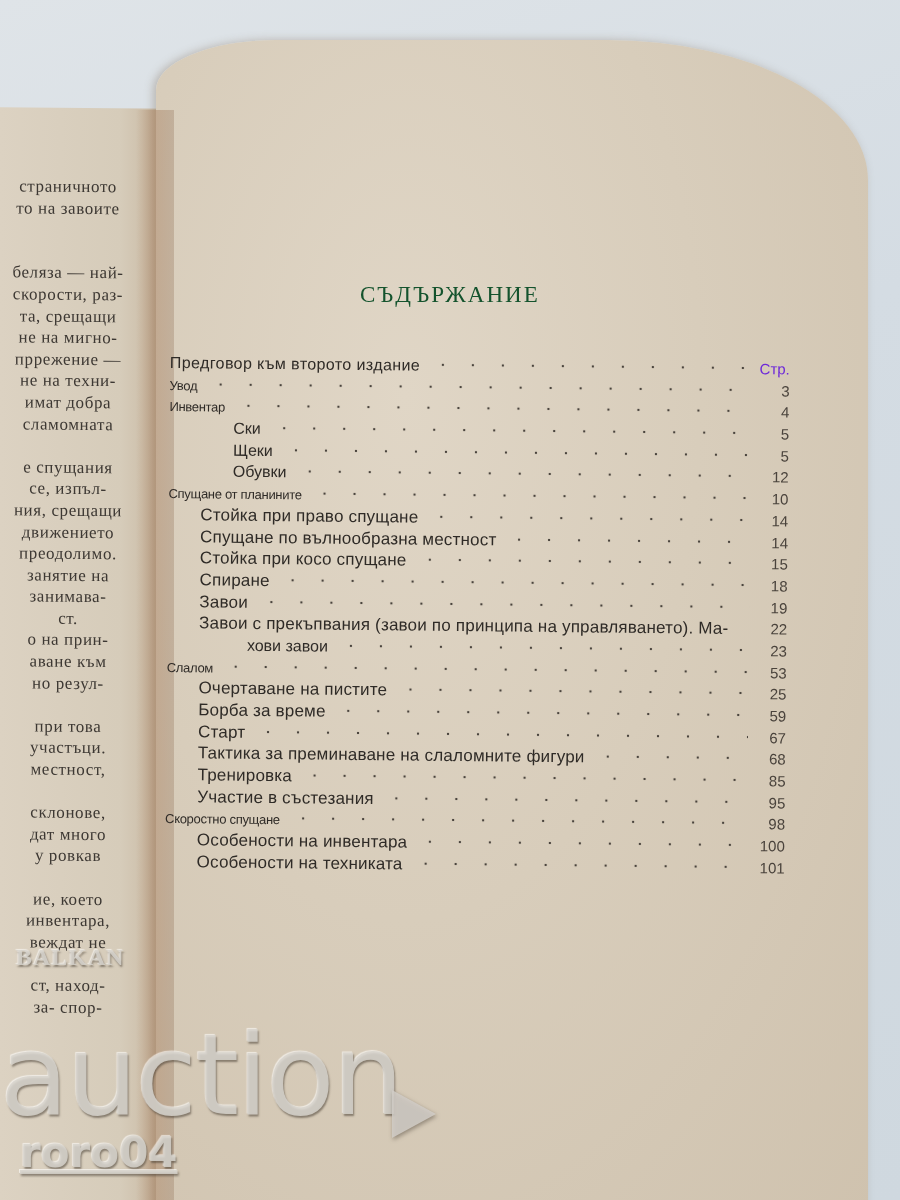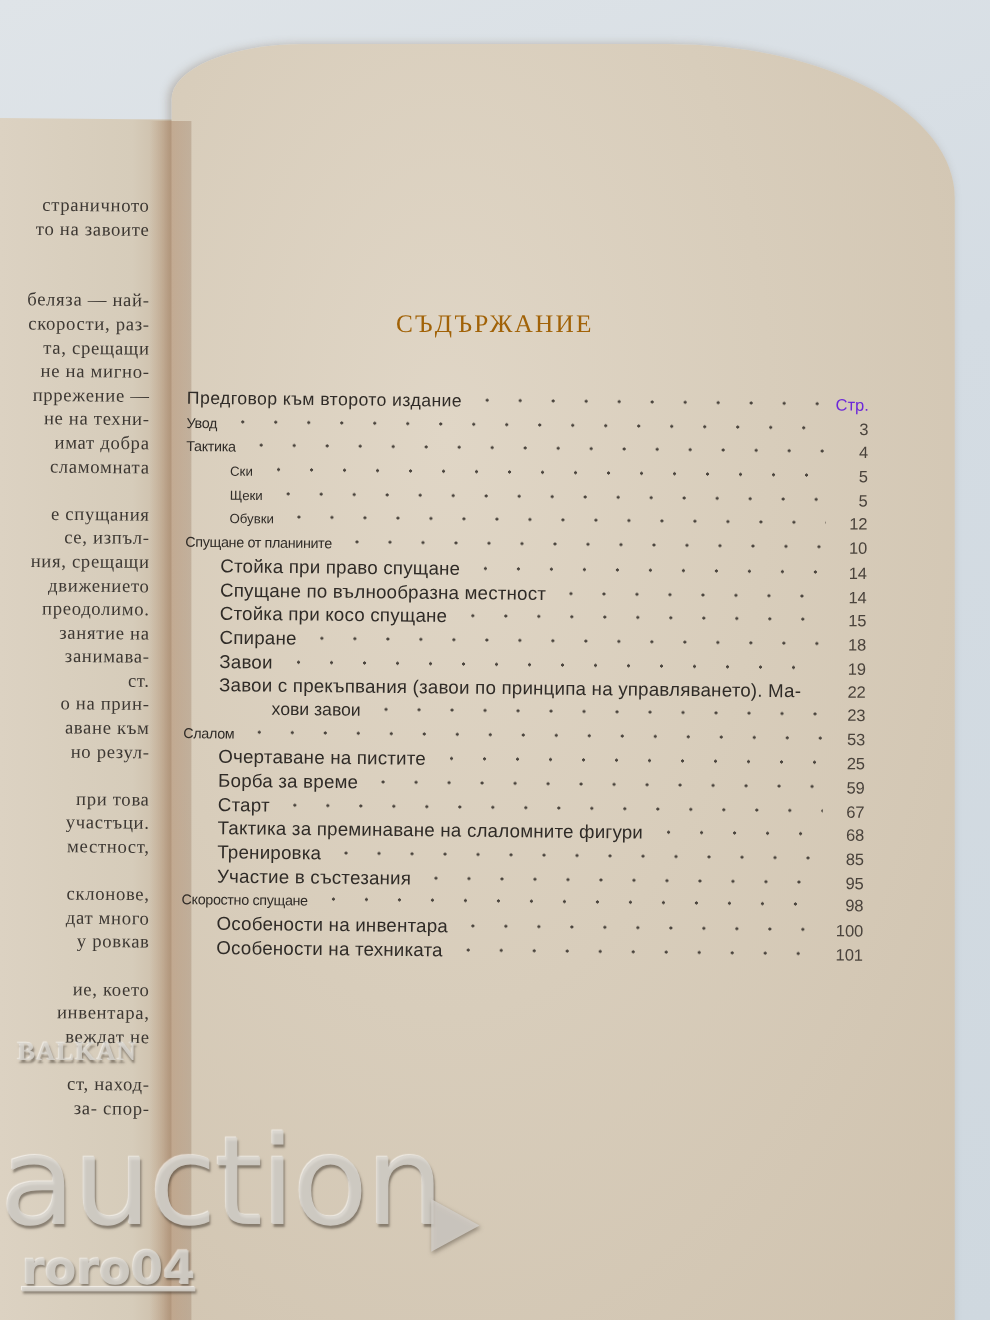--- a/index.html
+++ b/index.html
@@ -9,52 +9,52 @@
       font-family: "Liberation Serif", serif;
     }
     .left-page {
       position: absolute; left: 0; top: 108px; width: 172px; height: 1110px;
       background: linear-gradient(90deg, #dcd2c2 0%, #d6ccba 70%, #c9b9a3 92%, #b99f86 100%);
       transform: skewY(0.5deg);
     }
     .left-lines { position: absolute; left: 0; top: 68px; width: 160px; }
     .left-line {
       height: 21.6px; line-height: 21.6px; font-size: 17px; color: #3d3833;
-      white-space: nowrap; text-align: right; padding-right: 24px; overflow: hidden;
+      white-space: nowrap; text-align: center; padding-right: 24px; overflow: hidden;
       letter-spacing: 0.6px;
     }
     .left-line.blank { height: 21.6px; }
     .page-edge {
       position: absolute; left: 136px; top: 110px; width: 38px; height: 1090px;
       background: linear-gradient(90deg, rgba(180,150,120,0) 0%, rgba(176,140,110,0.55) 50%, rgba(150,120,95,0.35) 100%);
     }
     .right-page {
       position: absolute; left: 156px; top: 40px; width: 712px; height: 1180px;
       background: radial-gradient(ellipse at 35% 30%, #e0d6c6 0%, #d8cdbb 45%, #cfc2ae 100%);
       border-radius: 120px 260px 0 0 / 50px 140px 0 0;
       box-shadow: -3px 0 8px rgba(120,100,80,0.35);
     }
     .toc-title {
       position: absolute; left: 360px; top: 282px; font-size: 23px; letter-spacing: 2px;
-      color: #a16207; font-family: "Liberation Serif", serif;
+      color: #14532d; font-family: "Liberation Serif", serif;
     }
     .toc {
       position: absolute; left: 170px; top: 352px; width: 620px;
       transform: rotate(0.6deg); transform-origin: left top;
     }
     .toc-row {
       position: relative; height: 21.7px; line-height: 21.7px;
       font-family: "Liberation Sans", sans-serif; font-size: 16px; color: #2f2b27;
       display: flex; align-items: baseline; white-space: nowrap;
     }
     .toc-row.level-0 .toc-label { font-size: 13px; letter-spacing: -0.3px; }
     .toc-row.level-1 { padding-left: 32px; }
     .toc-row.level-1 .toc-label { font-size: 17px; font-stretch: condensed; letter-spacing: 0.2px; }
     .toc-row.level-2 { padding-left: 40px; }
-    .toc-row.level-2 .toc-label { font-size: 12px; }
+    .toc-row.level-2 .toc-label { font-size: 16px; margin-left: 24px; }
     .toc-row.cont { padding-left: 80px; }
     .toc-row.title-row .toc-label { font-size: 16px; letter-spacing: 0.4px; }
     .toc-leader {
       flex: 1; margin: 0 8px; height: 12px;
       background-image: radial-gradient(circle, #4a443d 1.2px, transparent 1.6px);
       background-size: 30px 12px; background-repeat: repeat-x; background-position: left center;
     }
     .toc-leader.none { background: none; }
     .toc-page { width: 30px; text-align: right; font-size: 15px; color: #4a433c; }
     .str-label { font-size: 15px; color: #6d28d9; }
@@ -130,21 +130,21 @@
     <span class="toc-label">Предговор към второто издание</span>
     <span class="toc-leader"></span>
     <span class="str-label">Стр.</span>
   </div>
   <div class="toc-row level-0">
     <span class="toc-label">Увод</span>
     <span class="toc-leader"></span>
     <span class="toc-page">3</span>
   </div>
   <div class="toc-row level-0">
-    <span class="toc-label">Тактика</span>
+    <span class="toc-label">Инвентар</span>
     <span class="toc-leader"></span>
     <span class="toc-page">4</span>
   </div>
   <div class="toc-row level-2">
     <span class="toc-label">Ски</span>
     <span class="toc-leader"></span>
     <span class="toc-page">5</span>
   </div>
   <div class="toc-row level-2">
     <span class="toc-label">Щеки</span>

